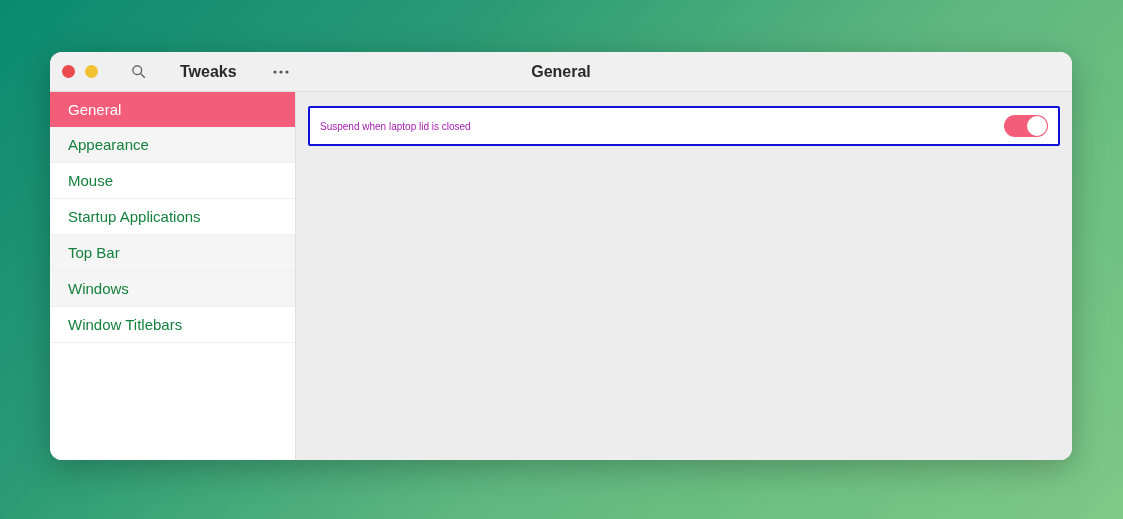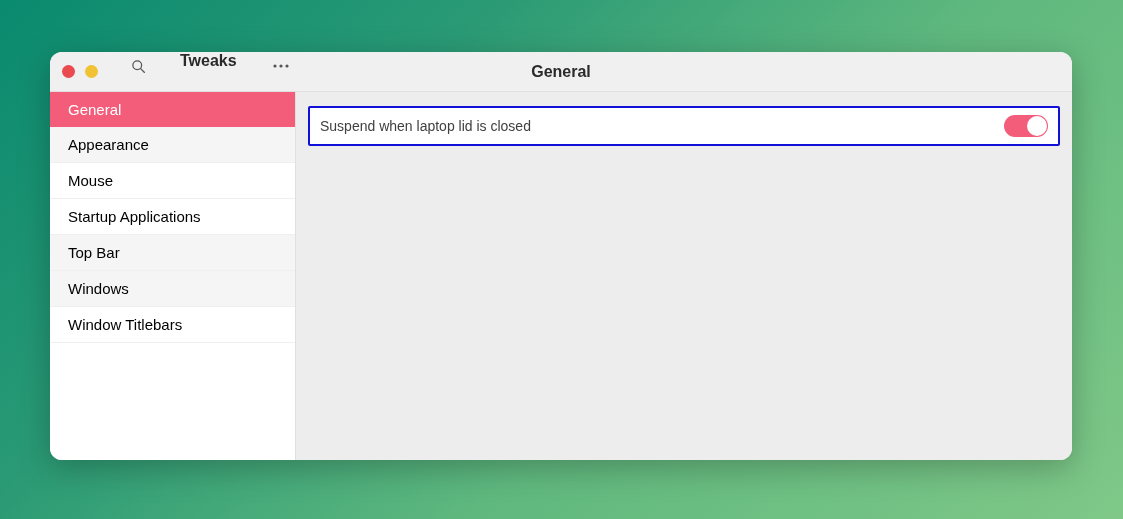--- a/index.html
+++ b/index.html
@@ -32,20 +32,21 @@
       height: 40px;
       background: #f0f0f0;
       display: flex;
       align-items: center;
       border-bottom: 1px solid #e0e0e0;
       position: relative;
       flex-shrink: 0;
     }
     .titlebar-left {
       display: flex;
+      align-items: center;
       padding-left: 12px;
       gap: 10px;
       width: 246px;
       height: 100%;
       position: relative;
     }
     .traffic-lights {
       display: flex;
       gap: 10px;
       align-items: center;
@@ -113,21 +114,21 @@
       width: 246px;
       background: #ffffff;
       border-right: 1px solid #e0e0e0;
       display: flex;
       flex-direction: column;
       overflow-y: auto;
     }
     .sidebar-item {
       padding: 9px 18px;
       font-size: 15px;
-      color: #000000;
+      color: #15803d;
       cursor: pointer;
       border-bottom: 1px solid #efefef;
       background: #ffffff;
     }
     .sidebar-item.active {
       background: #f45d7a;
       color: #ffffff;
       font-weight: 500;
       border-bottom: none;
     }
@@ -142,22 +143,22 @@
     .setting-row {
       border: 2px solid #1010d8;
       background: #ffffff;
       padding: 7px 10px;
       display: flex;
       align-items: center;
       justify-content: space-between;
       border-radius: 2px;
     }
     .setting-label {
-      font-size: 14px;
-      color: #404040;
+      font-size: 10px;
+      color: #a21caf;
     }
     .toggle {
       width: 44px;
       height: 22px;
       background: #f45d7a;
       border-radius: 11px;
       position: relative;
       cursor: pointer;
     }
     .toggle-knob {

